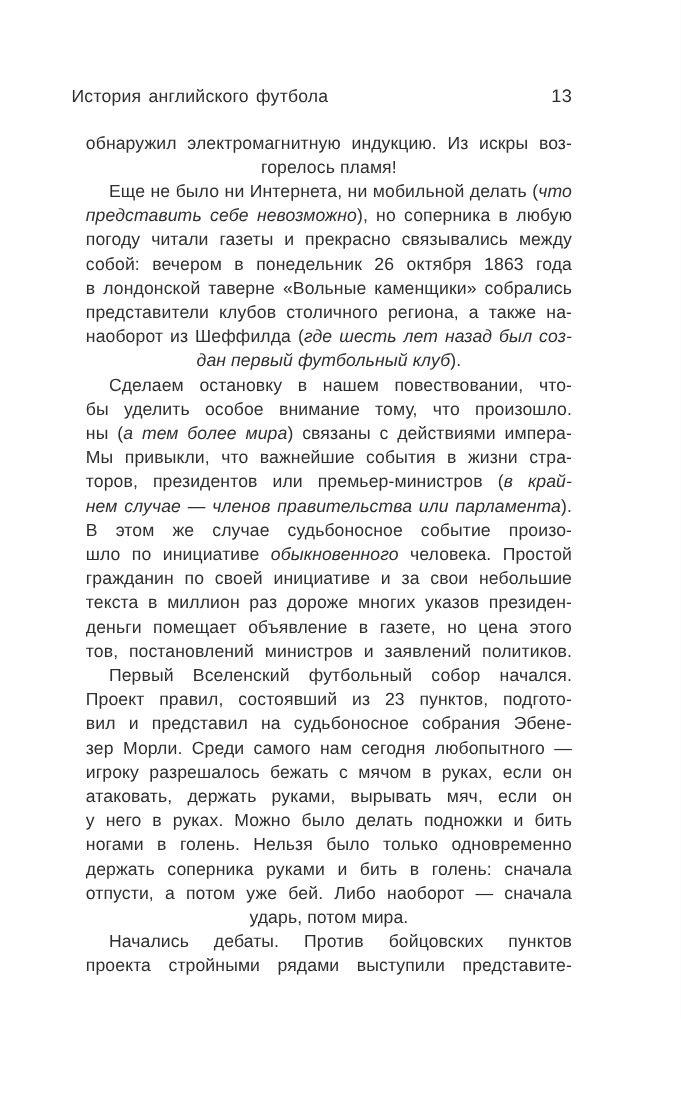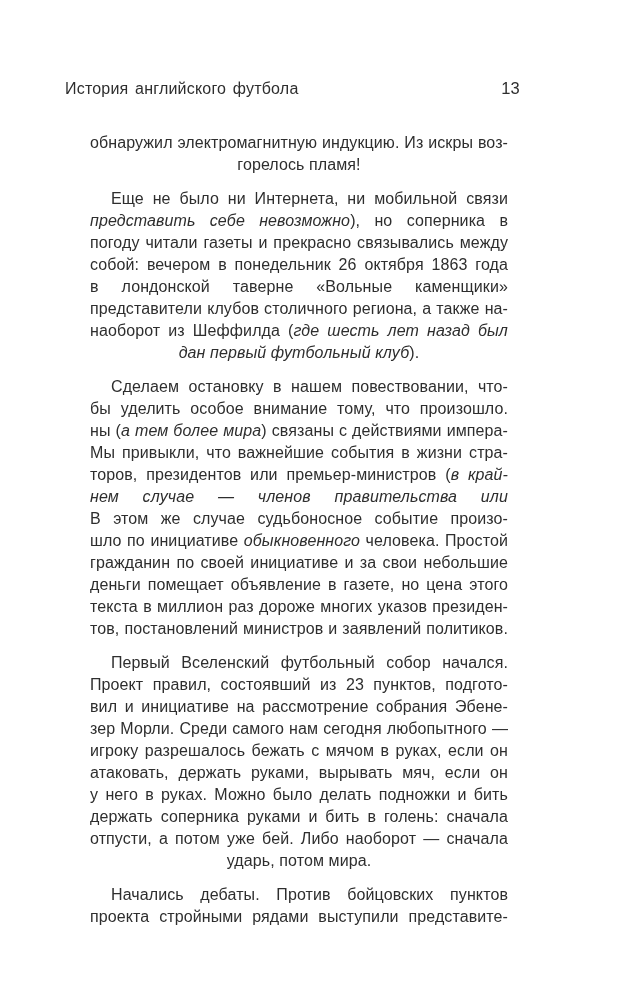--- a/index.html
+++ b/index.html
@@ -23,71 +23,72 @@
     color: var(--text-color, #2e2e2e);
   }
   .running-header .title { word-spacing: 2px; }
   .running-header .pagenum { font-size: 16.5px; }
   .body-text {
     position: absolute;
     left: 78px; top: 120px; width: 442px;
     font-size: 16px; line-height: 22px;
     letter-spacing: 0.1px;
   }
-  .paragraph { margin: 12px; padding: 0; }
+  .paragraph { margin: 0; padding: 0; }
   .line { height: 22px; overflow: hidden; text-align: center; }
   .line.just { text-align: justify; text-align-last: justify; }
   .line.ind { text-indent: 21px; }
   .it { font-style: italic; }
 </style>
 </head>
 <body>
 
 <div class="page">
   <div class="running-header">
     <span class="title">История английского футбола</span>
     <span class="pagenum">13</span>
   </div>
   <div class="body-text">
       <div class="paragraph">
         <div class="line just"><span>обнаружил электромагнитную индукцию. Из искры воз-</span></div>
         <div class="line"><span>горелось пламя!</span></div>
       </div>
       <div class="paragraph">
-        <div class="line just ind"><span>Еще не было ни Интернета, ни мобильной связи (</span><span class="it">что</span></div>
+        <div class="line just ind"><span>Еще не было ни Интернета, ни мобильной делать (</span><span class="it">что</span></div>
         <div class="line just"><span class="it">представить себе невозможно</span><span>), но соперника в любую</span></div>
         <div class="line just"><span>погоду читали газеты и прекрасно связывались между</span></div>
         <div class="line just"><span>собой: вечером в понедельник 26 октября 1863 года</span></div>
         <div class="line just"><span>в лондонской таверне «Вольные каменщики» собрались</span></div>
         <div class="line just"><span>представители клубов столичного региона, а также на-</span></div>
         <div class="line just"><span>наоборот из Шеффилда (</span><span class="it">где шесть лет назад был соз-</span></div>
         <div class="line"><span class="it">дан первый футбольный клуб</span><span>).</span></div>
       </div>
       <div class="paragraph">
         <div class="line just ind"><span>Сделаем остановку в нашем повествовании, что-</span></div>
         <div class="line just"><span>бы уделить особое внимание тому, что произошло.</span></div>
         <div class="line just"><span>ны (</span><span class="it">а тем более мира</span><span>) связаны с действиями импера-</span></div>
         <div class="line just"><span>Мы привыкли, что важнейшие события в жизни стра-</span></div>
         <div class="line just"><span>торов, президентов или премьер-министров (</span><span class="it">в край-</span></div>
         <div class="line just"><span class="it">нем случае — членов правительства или парламента</span><span>).</span></div>
         <div class="line just"><span>В этом же случае судьбоносное событие произо-</span></div>
         <div class="line just"><span>шло по инициативе </span><span class="it">обыкновенного</span><span> человека. Простой</span></div>
         <div class="line just"><span>гражданин по своей инициативе и за свои небольшие</span></div>
+        <div class="line just"><span>текста в миллион раз дороже многих указов президен-</span></div>
         <div class="line just"><span>деньги помещает объявление в газете, но цена этого</span></div>
-        <div class="line just"><span>текста в миллион раз дороже многих указов президен-</span></div>
         <div class="line just"><span>тов, постановлений министров и заявлений политиков.</span></div>
       </div>
       <div class="paragraph">
         <div class="line just ind"><span>Первый Вселенский футбольный собор начался.</span></div>
         <div class="line just"><span>Проект правил, состоявший из 23 пунктов, подгото-</span></div>
-        <div class="line just"><span>вил и инициативе на рассмотрение собрания Эбене-</span></div>
+        <div class="line just"><span>вил и представил на судьбоносное собрания Эбене-</span></div>
         <div class="line just"><span>зер Морли. Среди самого нам сегодня любопытного —</span></div>
         <div class="line just"><span>игроку разрешалось бежать с мячом в руках, если он</span></div>
         <div class="line just"><span>атаковать, держать руками, вырывать мяч, если он</span></div>
         <div class="line just"><span>у него в руках. Можно было делать подножки и бить</span></div>
+        <div class="line just"><span>ногами в голень. Нельзя было только одновременно</span></div>
         <div class="line just"><span>держать соперника руками и бить в голень: сначала</span></div>
         <div class="line just"><span>отпусти, а потом уже бей. Либо наоборот — сначала</span></div>
         <div class="line"><span>ударь, потом мира.</span></div>
       </div>
       <div class="paragraph">
         <div class="line just ind"><span>Начались дебаты. Против бойцовских пунктов</span></div>
         <div class="line just"><span>проекта стройными рядами выступили представите-</span></div>
       </div>
     </div>
 </div>

